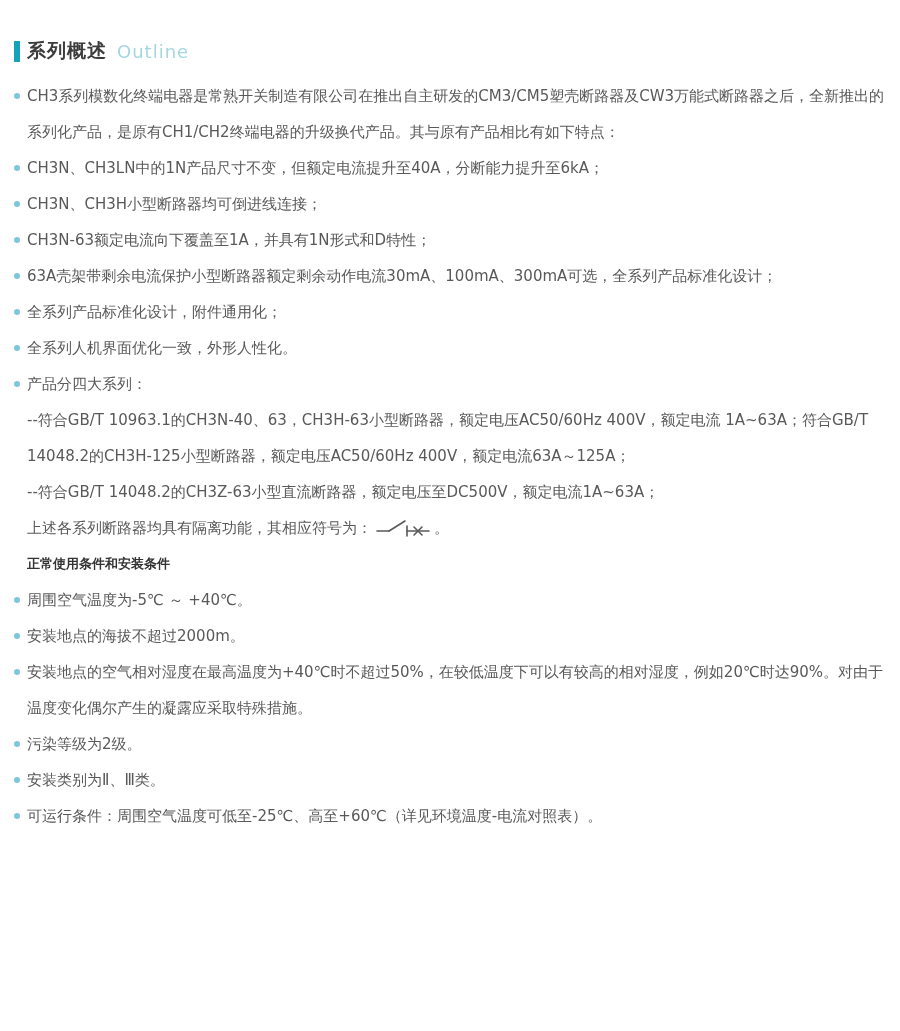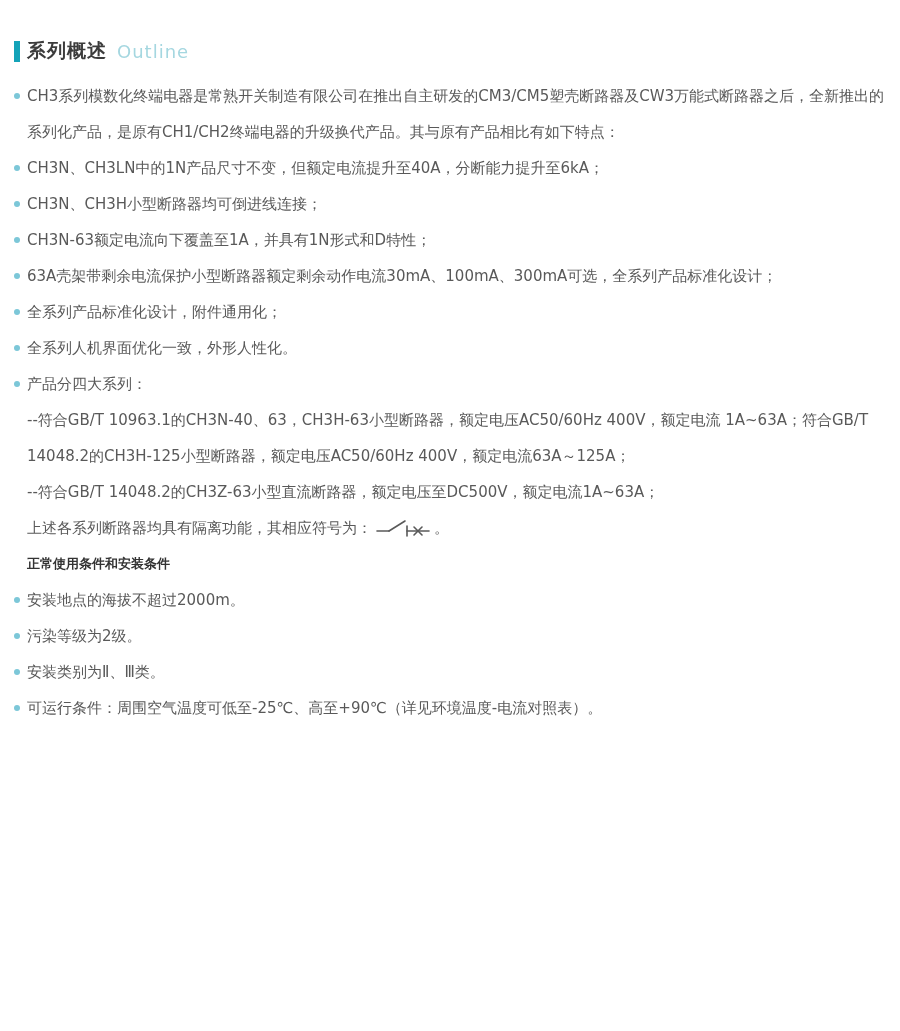--- a/index.html
+++ b/index.html
@@ -143,25 +143,27 @@
             <line x1="31" y1="15" x2="53" y2="15"></line>
             <line x1="38" y1="11" x2="46" y2="19"></line>
             <line x1="46" y1="11" x2="38" y2="19"></line>
           </g>
         </svg></span><span>。</span></p>
 
     <div class="conditions-heading">正常使用条件和安装条件</div>
 
     <ul class="bullet-list">
 
+        <li>周围空气温度为-5℃ ～ +40℃。</li>
 
         <li>安装地点的海拔不超过2000m。</li>
 
+        <li>安装地点的空气相对湿度在最高温度为+40℃时不超过50%，在较低温度下可以有较高的相对湿度，例如20℃时达90%。对由于温度变化偶尔产生的凝露应采取特殊措施。</li>
 
         <li>污染等级为2级。</li>
 
         <li>安装类别为Ⅱ、Ⅲ类。</li>
 
-        <li>可运行条件：周围空气温度可低至-25℃、高至+90℃（详见环境温度-电流对照表）。</li>
+        <li>可运行条件：周围空气温度可低至-25℃、高至+60℃（详见环境温度-电流对照表）。</li>
       </ul>
 
   </div>
 </div>
 
 </body></html>

